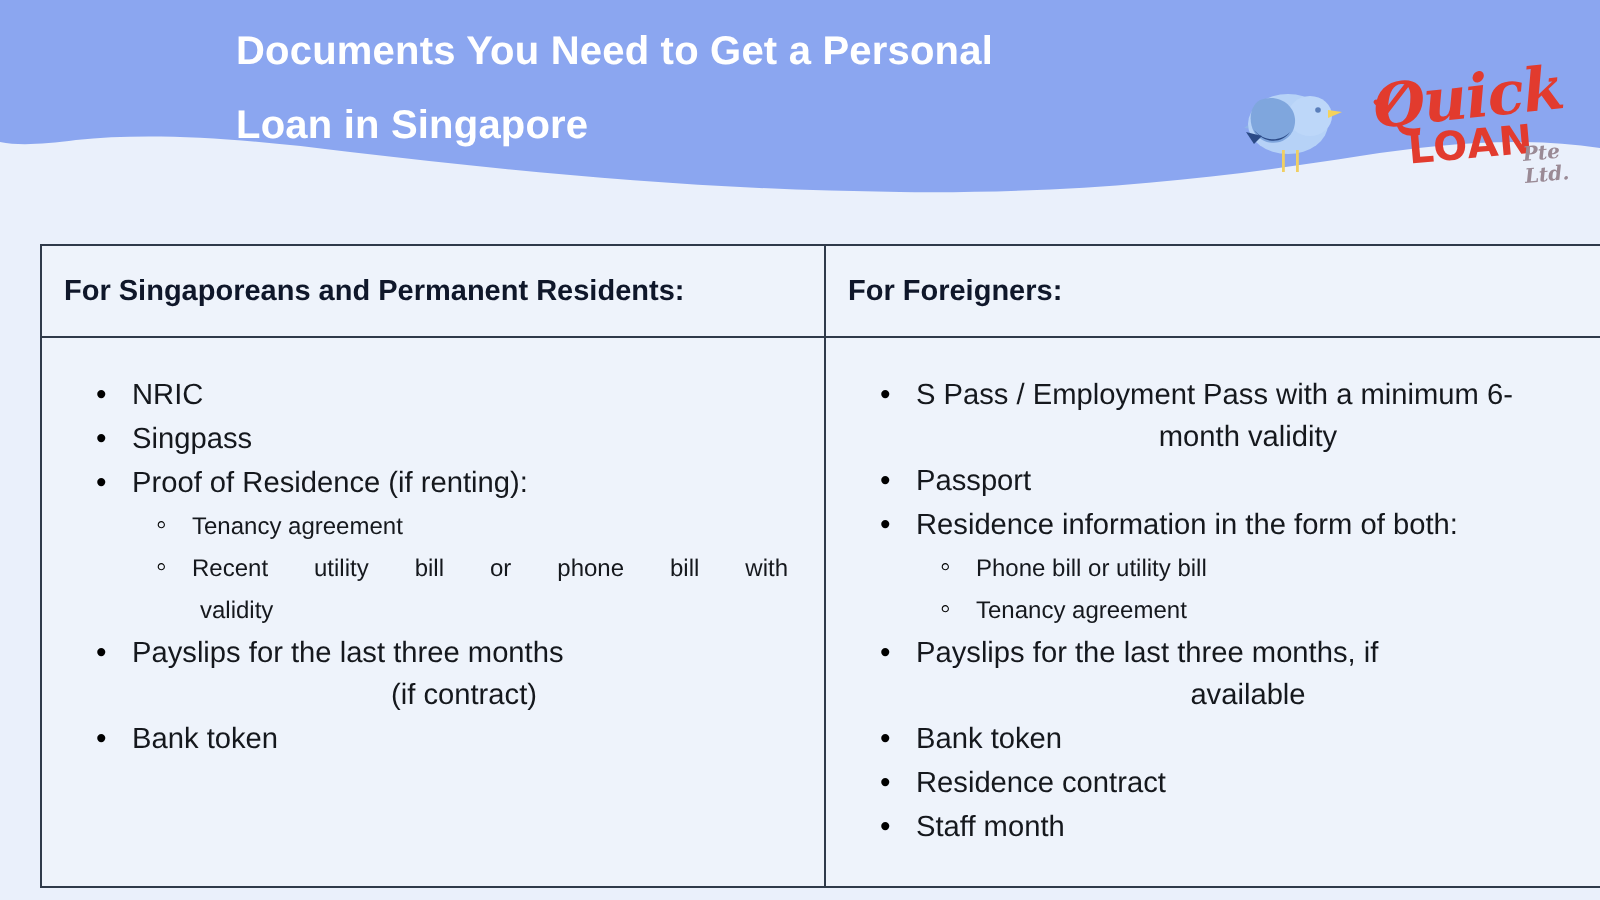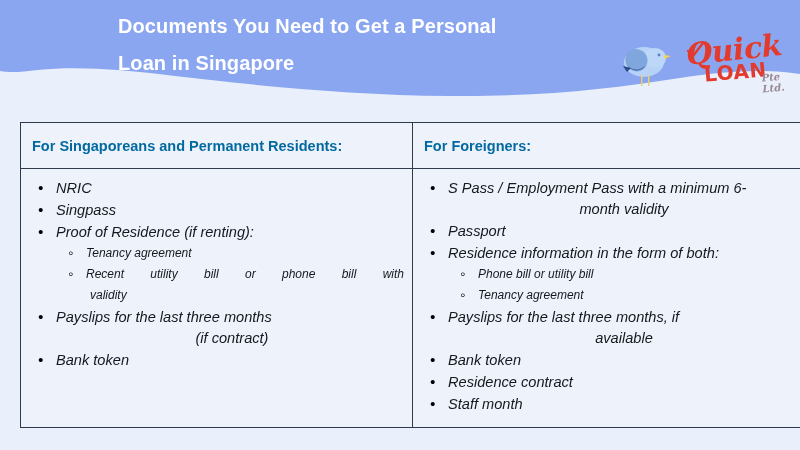--- a/index.html
+++ b/index.html
@@ -121,37 +121,36 @@
   #documents-table td,
   #documents-table th {
     border: 1px solid #2f3a4a;
     vertical-align: top;
     background: #eef3fb;
   }
   #documents-table th {
     text-align: left;
     height: 45px;
     padding: 0 0 0 11px;
-    color: #0369a1;
+    color: #0f172a;
     font-size: 14.5px;
     font-weight: bold;
     vertical-align: middle;
   }
   .col-left { width: 380px; }
   .col-right { width: 380px; }
 
   .cell-body {
     padding: 9px 8px 8px 8px;
   }
 
   ul.doc-list {
     list-style: none;
-    margin: 0;
+    margin: 10px;
     padding: 0;
-    font-style: italic;
   }
   ul.doc-list > li {
     position: relative;
     padding-left: 27px;
     margin: 0 0 1px 0;
     font-size: 14.6px;
     line-height: 21px;
     color: #15181d;
   }
   ul.doc-list > li::before {

